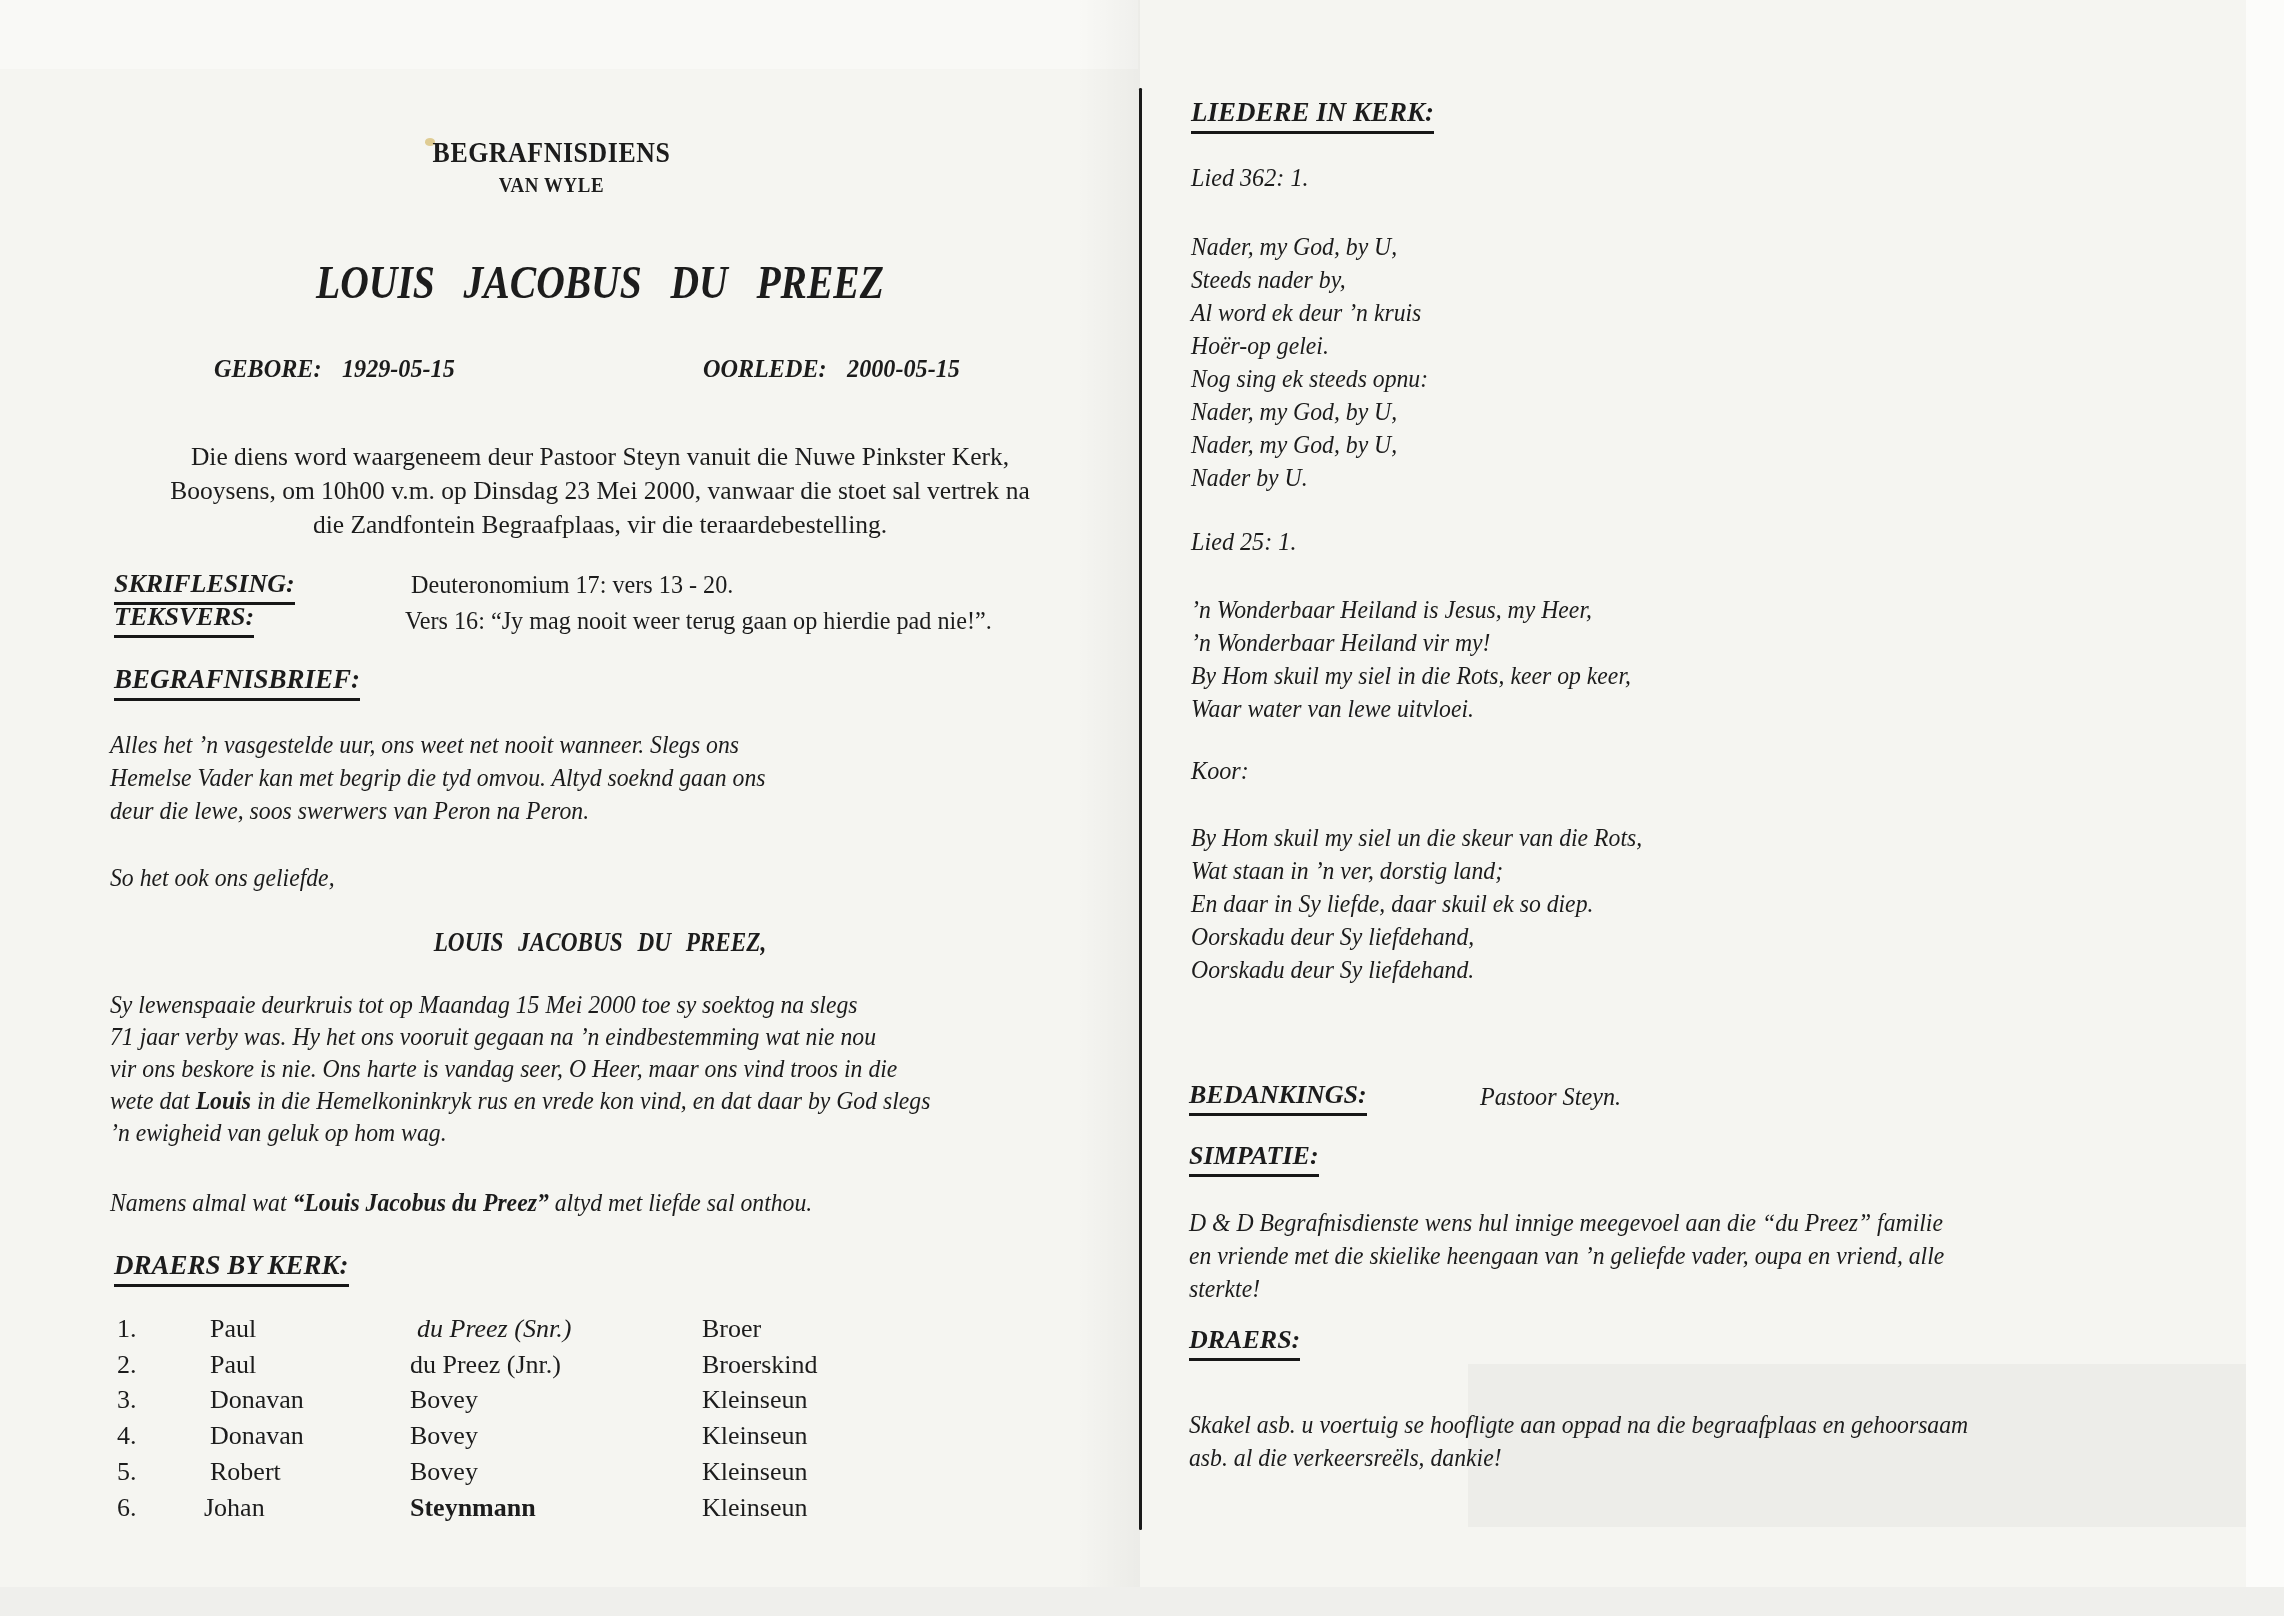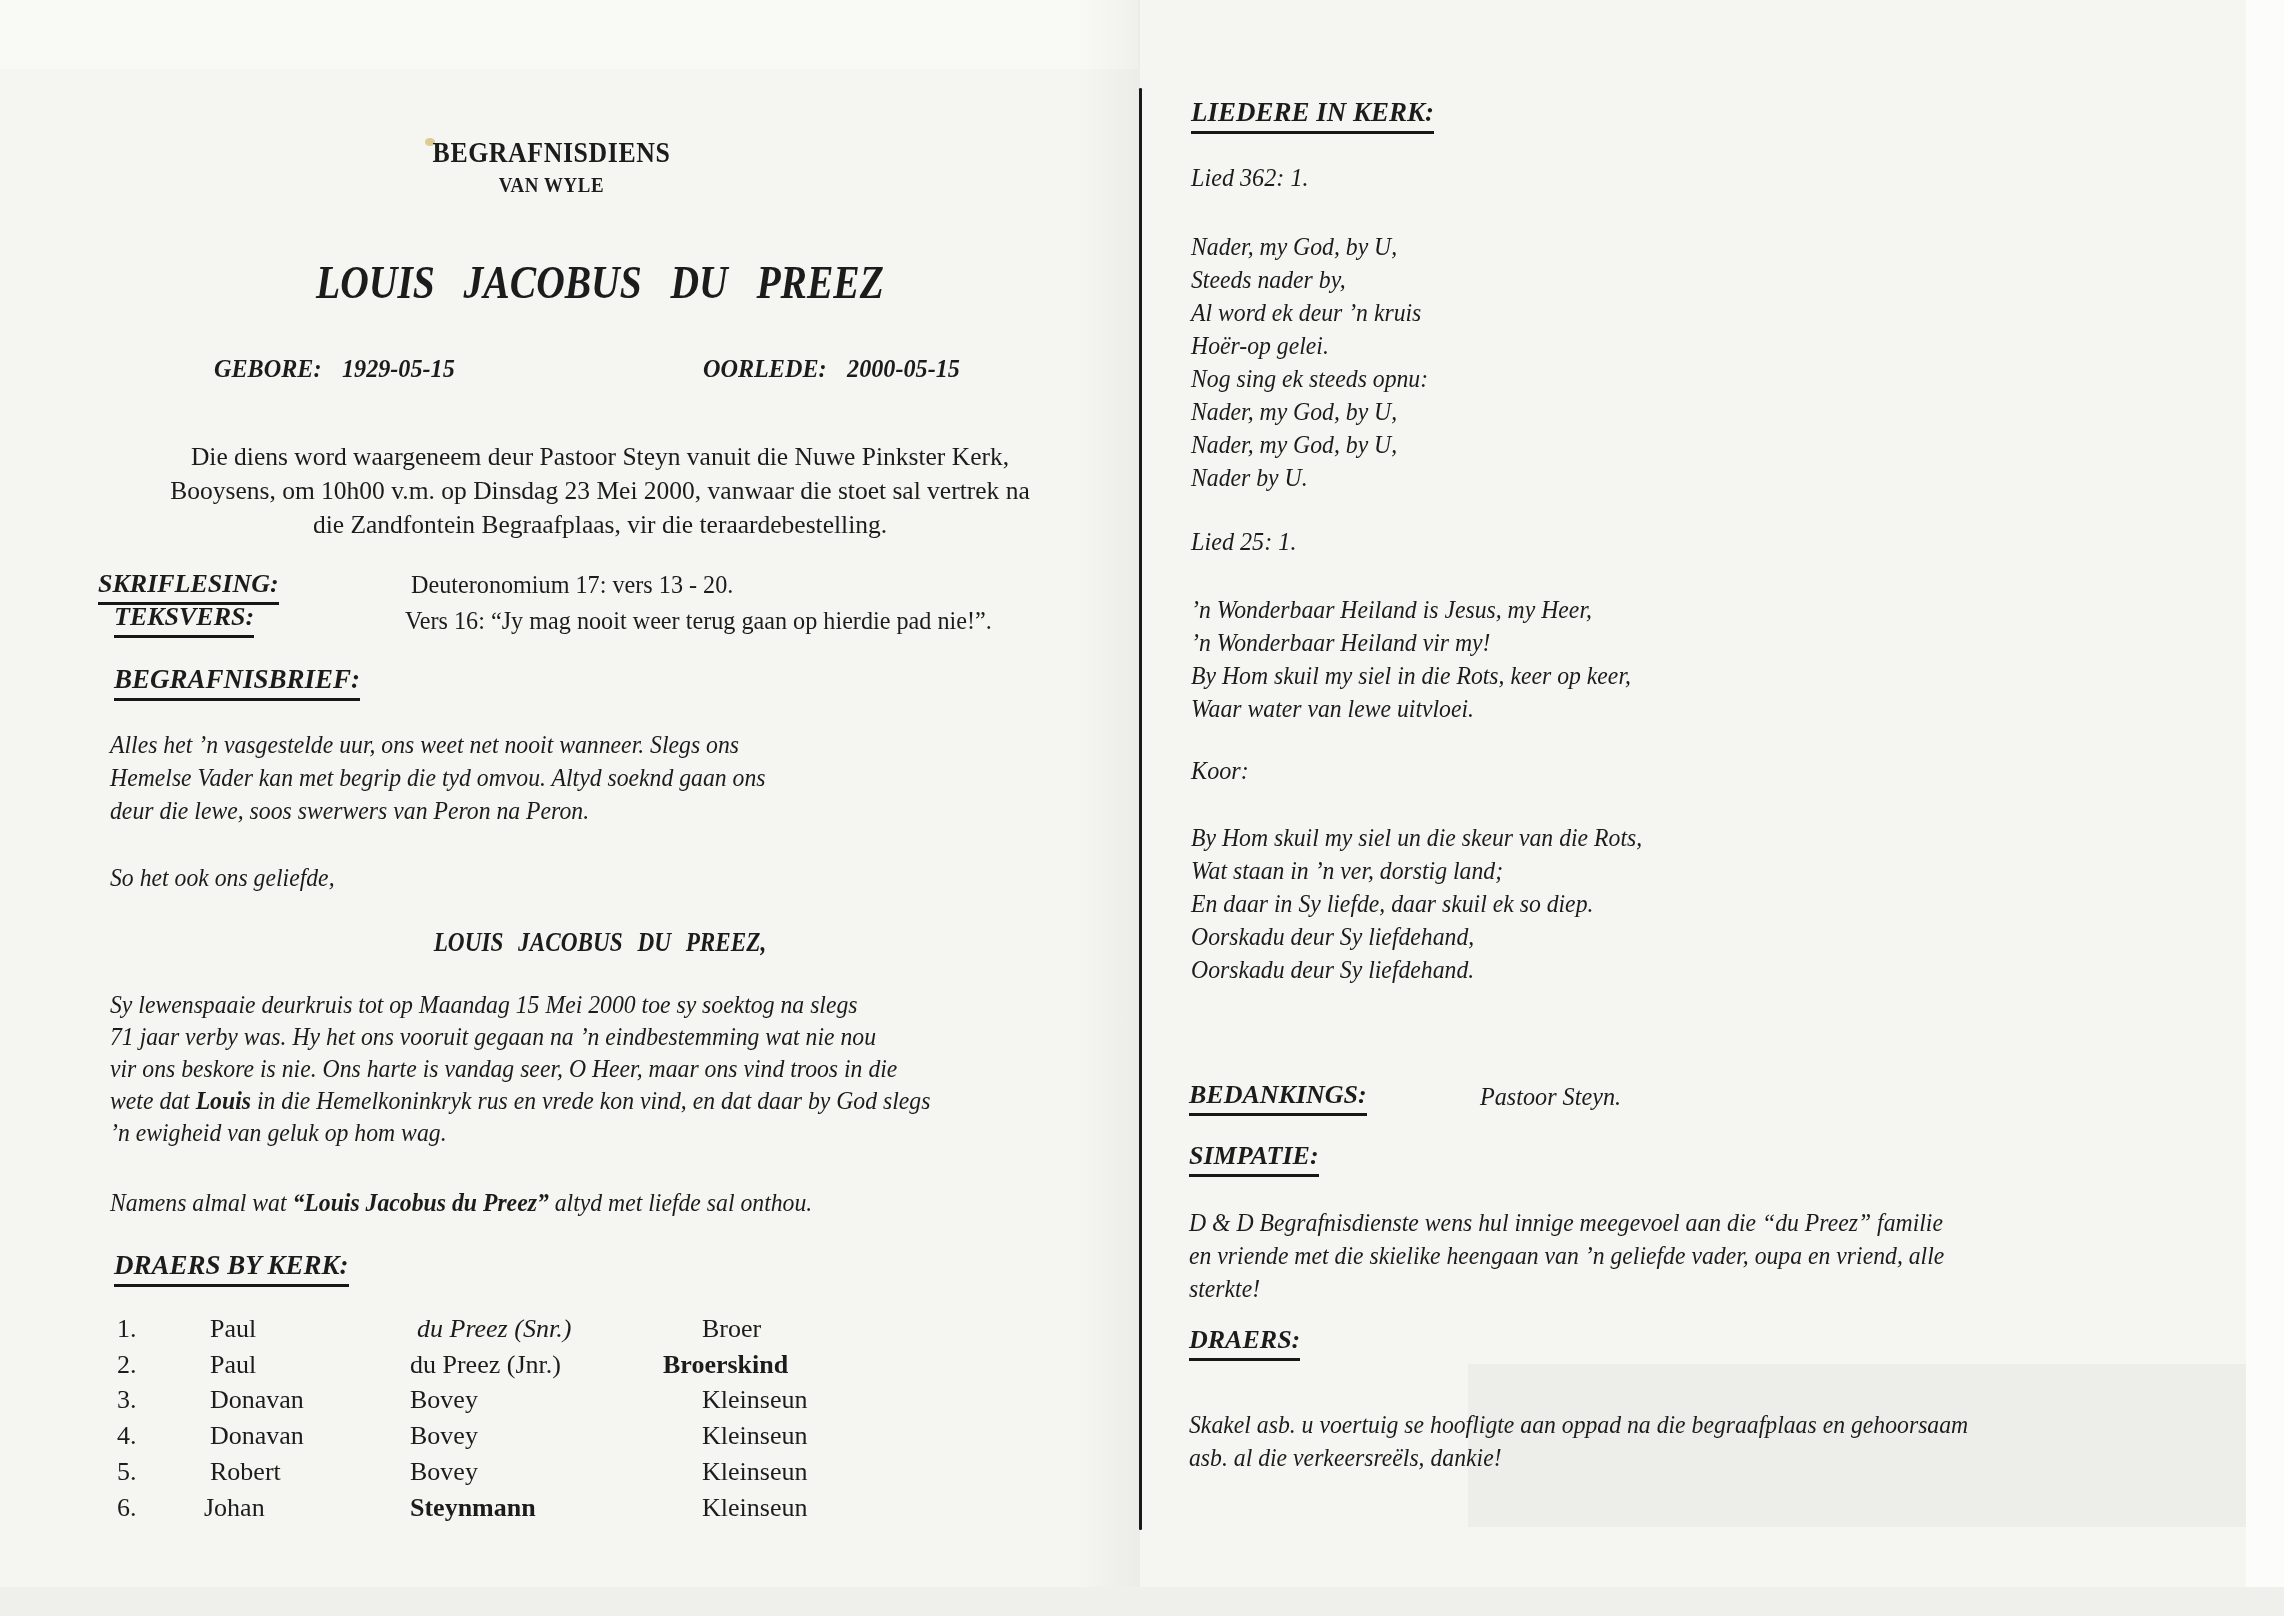--- a/index.html
+++ b/index.html
@@ -49,21 +49,21 @@
       <span>GEBORE:</span><span style="margin-left:22px;">1929-05-15</span>
     </div>
     <div class="abs b it f40 nL" style="left:703px;top:354px;">
       <span>OORLEDE:</span><span style="margin-left:22px;">2000-05-15</span>
     </div>
 
     <div class="abs c f39 pre" style="left:91px;top:440px;width:1018px;line-height:34px;">Die diens word waargeneem deur Pastoor Steyn vanuit die Nuwe Pinkster Kerk,
 Booysens, om 10h00 v.m. op Dinsdag 23 Mei 2000, vanwaar die stoet sal vertrek na
 die Zandfontein Begraafplaas, vir die teraardebestelling.</div>
 
-    <div class="abs hd f40" style="left:98px;top:569px;">
+    <div class="abs hd f40" style="left:114px;top:569px;">
       <span>SKRIFLESING:</span>
     </div>
     <div class="abs f40 nL" style="left:411px;top:570px;">Deuteronomium 17: vers 13 - 20.</div>
 
     <div class="abs hd f40" style="left:114px;top:602px;">
       <span>TEKSVERS:</span>
     </div>
     <div class="abs f40 nL" style="left:405px;top:606px;">Vers 16:  “Jy mag nooit weer terug gaan op hierdie pad nie!”.</div>
 
     <div class="abs hd f42" style="left:114px;top:664px;">
@@ -98,21 +98,21 @@
       <div class="abs f40" style="left:0;top:1314px;width:1135px;">
         <span class="abs" style="left:117px;">1.</span>
         <span class="abs" style="left:210px;">Paul</span>
         <span class="abs" style="left:417px;font-style:italic;">du Preez (Snr.)</span>
         <span class="abs" style="left:702px;">Broer</span>
       </div>
       <div class="abs f40" style="left:0;top:1350px;width:1135px;">
         <span class="abs" style="left:117px;">2.</span>
         <span class="abs" style="left:210px;">Paul</span>
         <span class="abs" style="left:410px;">du Preez (Jnr.)</span>
-        <span class="abs" style="left:663px;font-weight:bold;">Broerskind</span>
+        <span class="abs" style="left:702px;">Broerskind</span>
       </div>
       <div class="abs f40" style="left:0;top:1385px;width:1135px;">
         <span class="abs" style="left:117px;">3.</span>
         <span class="abs" style="left:210px;">Donavan</span>
         <span class="abs" style="left:410px;">Bovey</span>
         <span class="abs" style="left:702px;">Kleinseun</span>
       </div>
       <div class="abs f40" style="left:0;top:1421px;width:1135px;">
         <span class="abs" style="left:117px;">4.</span>
         <span class="abs" style="left:210px;">Donavan</span>

